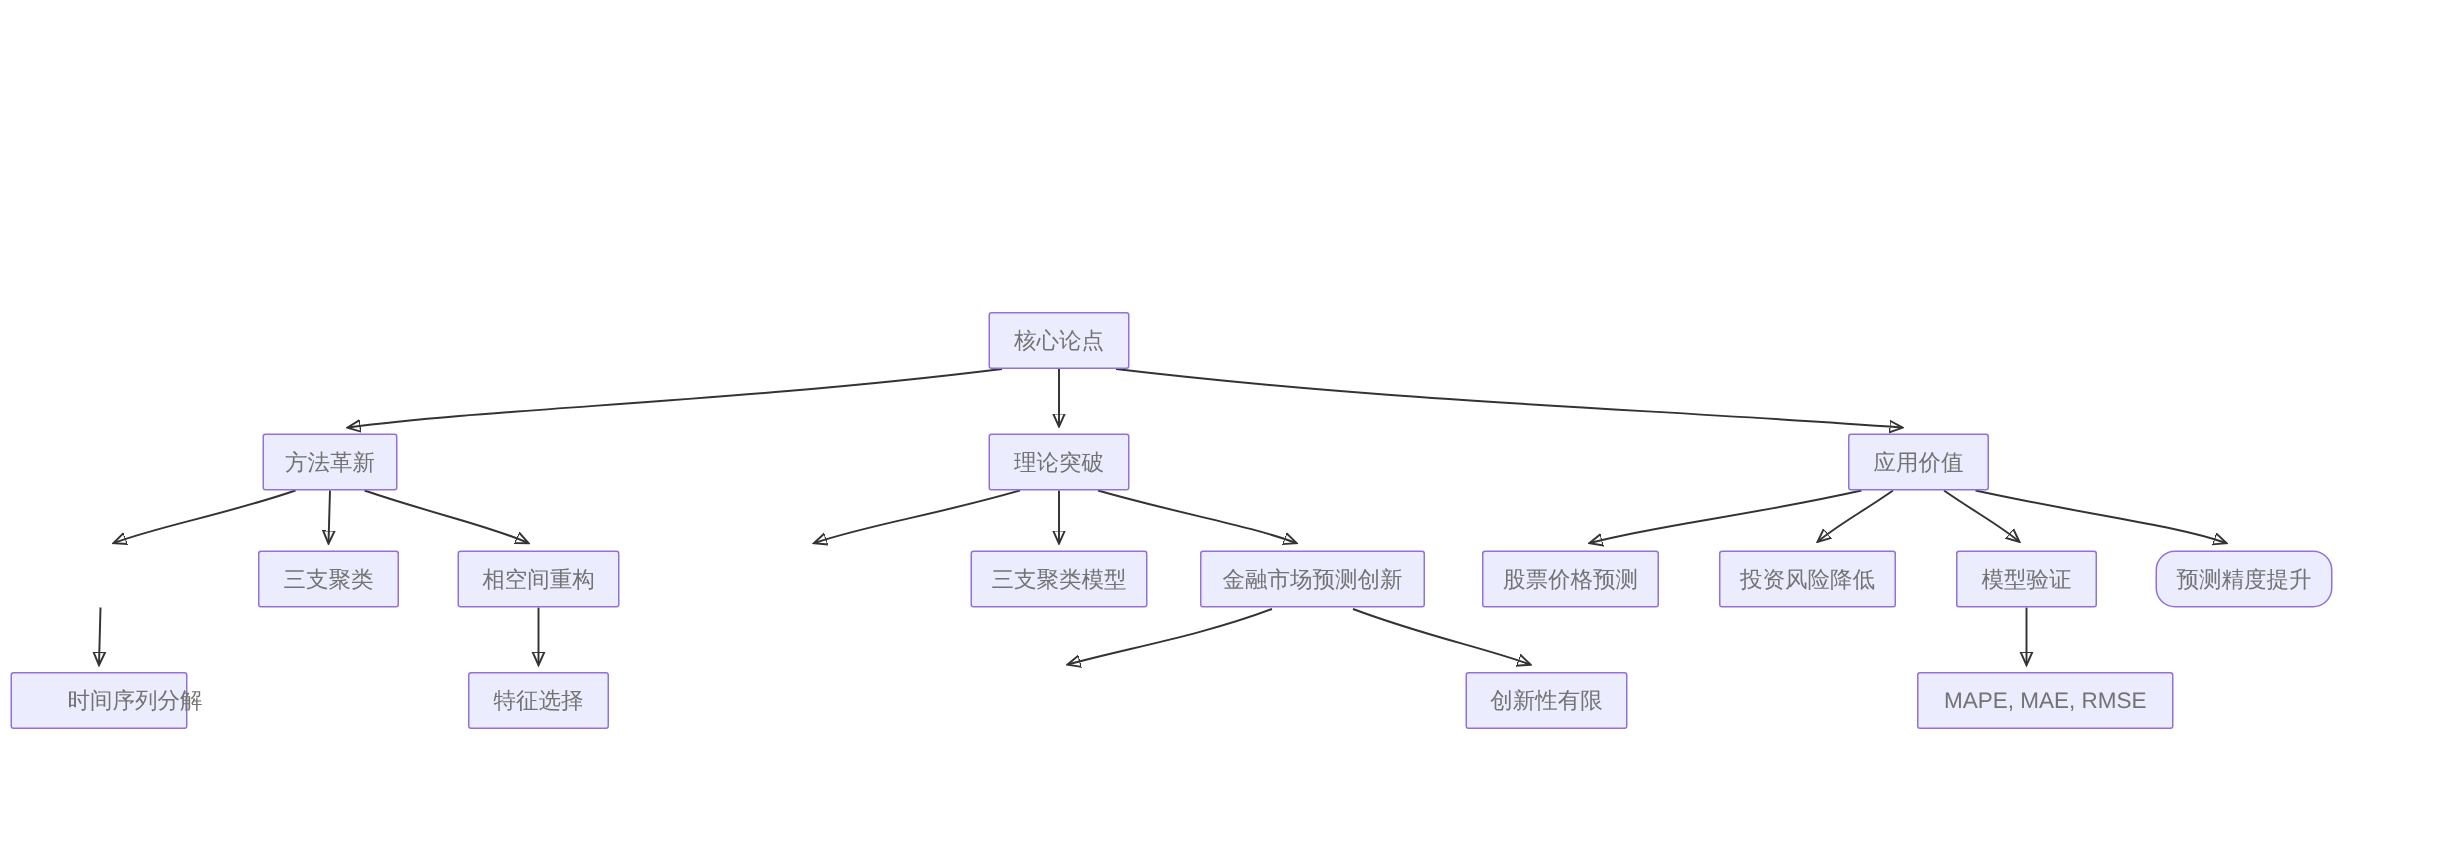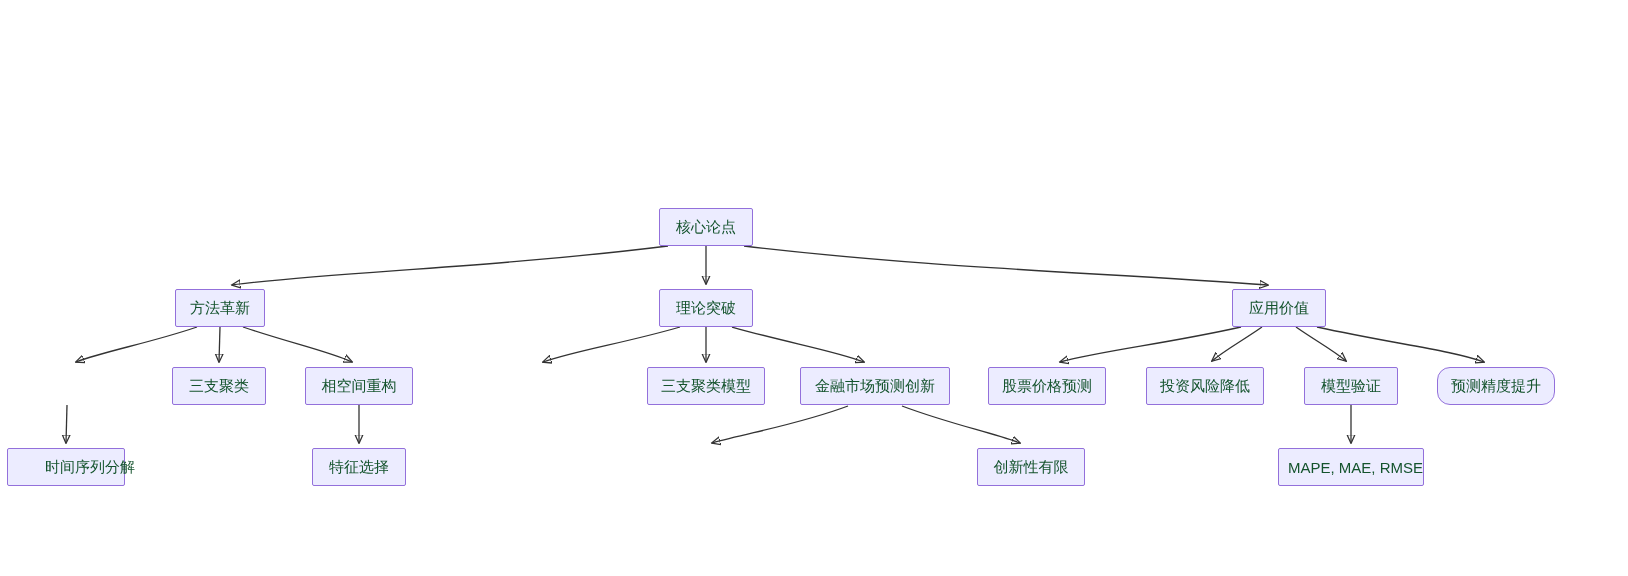--- a/index.html
+++ b/index.html
@@ -27,21 +27,21 @@
     background: #ECECFF;
     border: 1px solid #9370DB;
     border-radius: 2px;
     display: flex;
     align-items: center;
     justify-content: center;
     height: 38px;
   }
   .node span {
     font-size: 15px;
-    color: #14532d;
+    color: #737373;
     white-space: nowrap;
   }
 </style>
 </head>
 <body>
 
 <div class="canvas">
 
   <svg class="edges" viewBox="0 0 1628 576" xmlns="http://www.w3.org/2000/svg">
     <defs>
@@ -117,17 +117,17 @@
 
   <div class="node" style="left:7px; top:448px; width:118px;padding-left:48px;">
     <span>时间序列分解</span>
   </div>
   <div class="node" style="left:312px; top:448px; width:94px;">
     <span>特征选择</span>
   </div>
   <div class="node" style="left:977px; top:448px; width:108px;">
     <span>创新性有限</span>
   </div>
-  <div class="node" style="left:1278px; top:448px; width:146px;justify-content:flex-end;">
+  <div class="node" style="left:1278px; top:448px; width:171px;">
     <span>MAPE, MAE, RMSE</span>
   </div>
 
 </div>
 
 </body></html>

